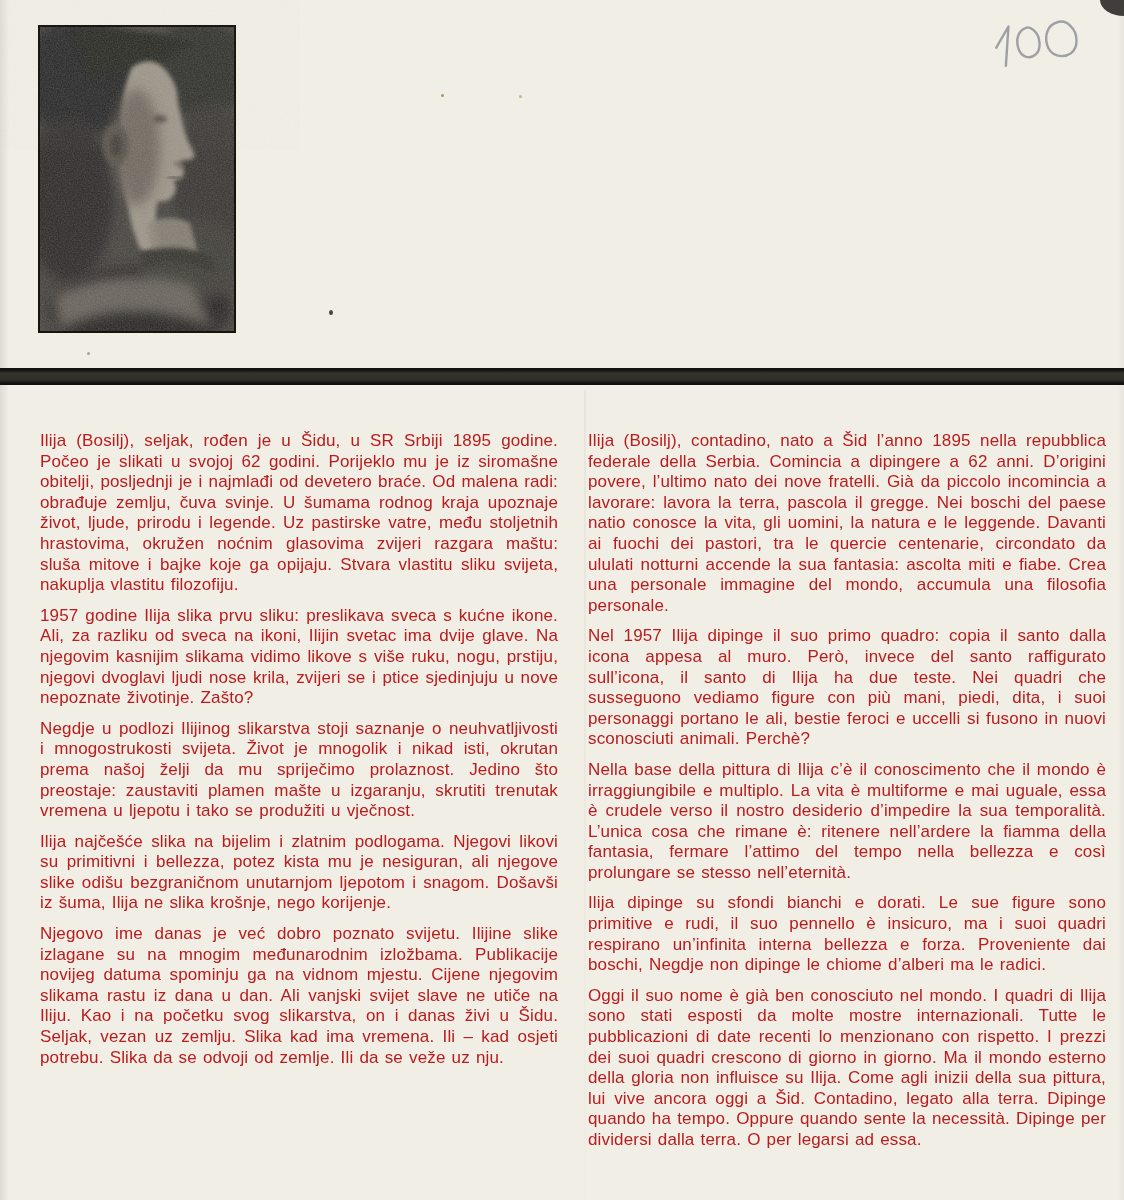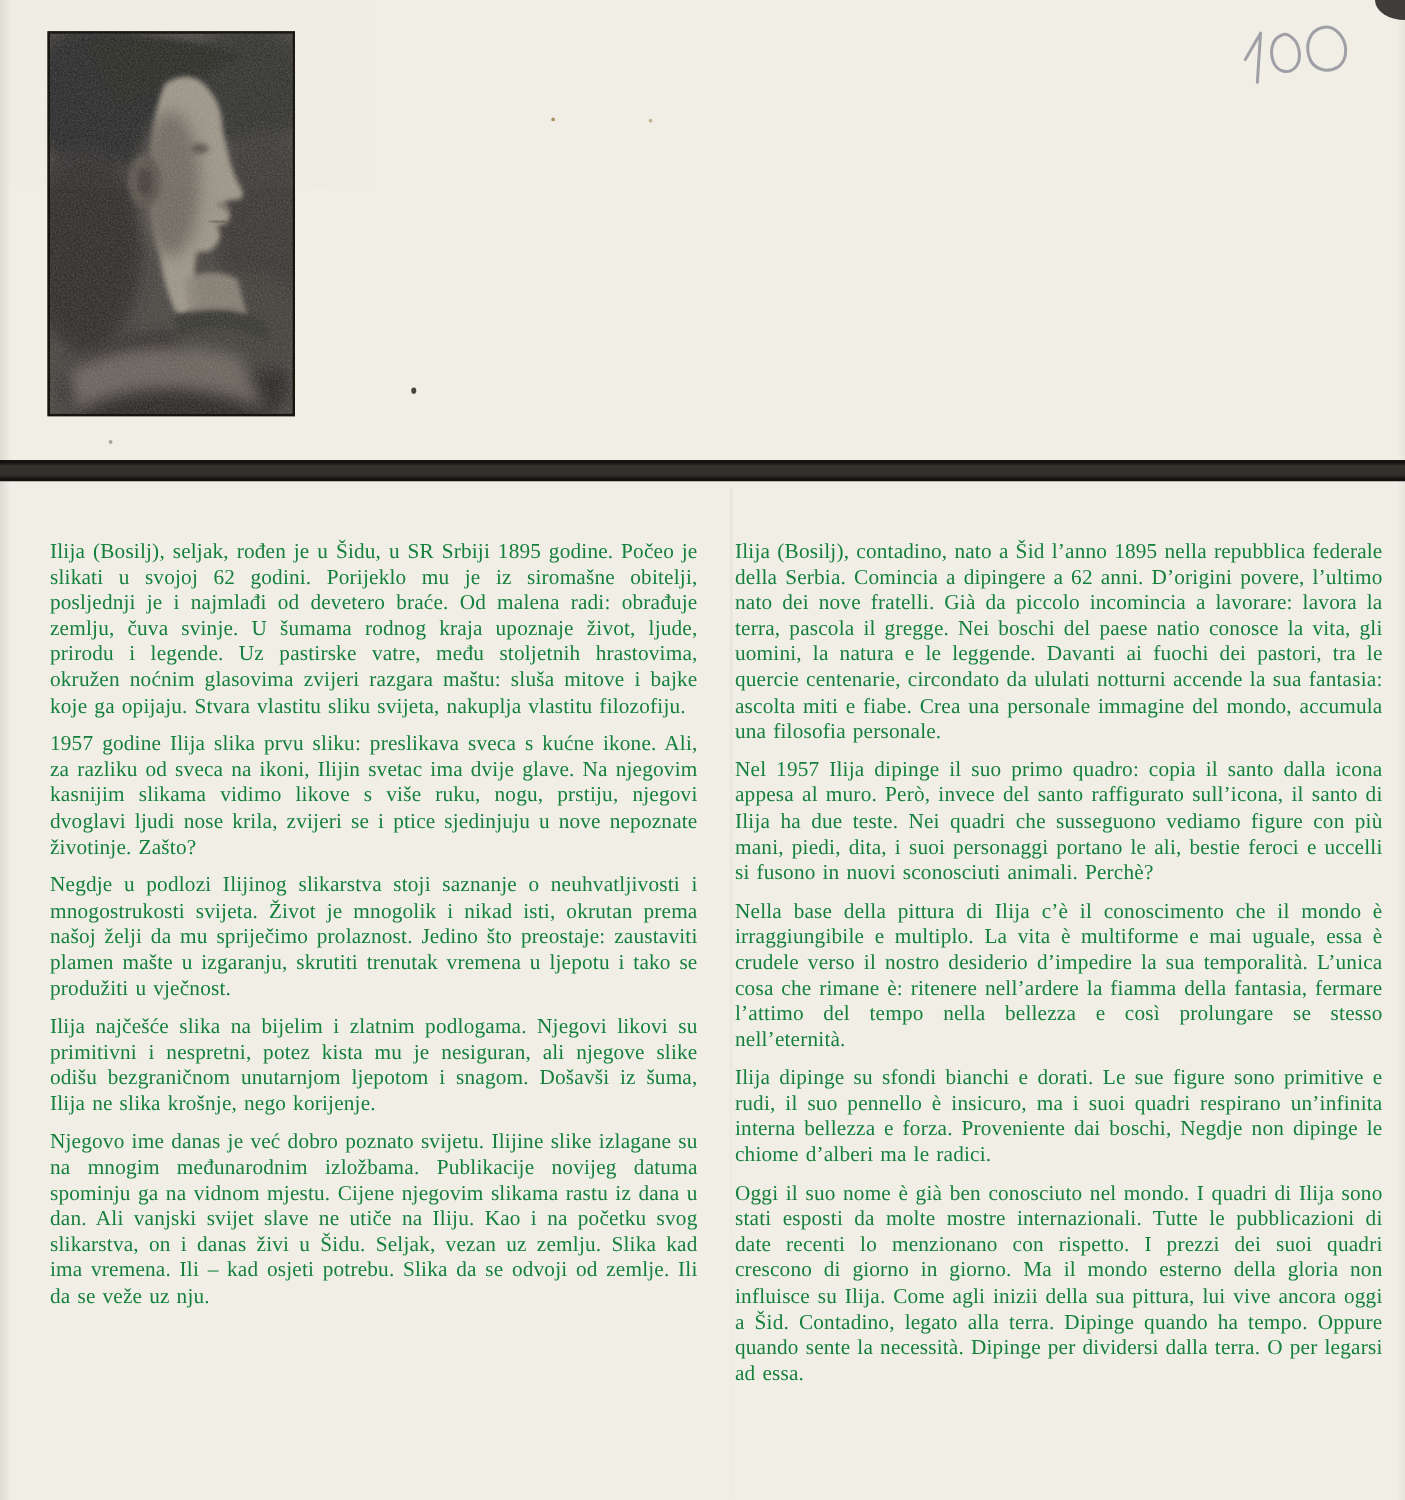--- a/index.html
+++ b/index.html
@@ -33,21 +33,21 @@
 
   .divider-bar{
     position:absolute;left:0;top:368px;width:1124px;height:17px;
     background:linear-gradient(180deg,#14130f 0%,#14130f 12%,#35332e 30%,#302e29 72%,#121110 90%,#121110 100%);
   }
 
   .columns{
     position:absolute;left:40px;top:431px;width:1066px;
     display:flex;gap:30px;
   }
-  .col{width:518px;color:#15803d;font-family:Liberation Serif, serif;}
+  .col{width:518px;color:#b91c1c;}
   .col p{
     margin:0 0 10px 0;
     font-size:17px;line-height:20.6px;
     text-align:justify;text-justify:inter-word;
     letter-spacing:0.15px;word-spacing:1.2px;
   }
   .speck{position:absolute;border-radius:50%;}
   .speck.s1{left:329px;top:310px;width:4px;height:5px;background:#4a4539;}
   .speck.s2{left:441px;top:94px;width:3px;height:3px;background:#9c7c46;opacity:.8;}
   .speck.s3{left:519px;top:95px;width:3px;height:3px;background:#a98f58;opacity:.6;}
@@ -111,21 +111,21 @@
 
   <div class="corner-mark"></div>
 
   <div class="divider-bar"></div>
 
   <div class="columns">
     <div class="col" lang="hr">
       <p>Ilija (Bosilj), seljak, rođen je u Šidu, u SR Srbiji 1895 godine. Počeo je slikati u svojoj 62 godini. Porijeklo mu je iz siromašne obitelji, posljednji je i najmlađi od devetero braće. Od malena radi: obrađuje zemlju, čuva svinje. U šumama rodnog kraja upoznaje život, ljude, prirodu i legende. Uz pastirske vatre, među stoljetnih hrastovima, okružen noćnim glasovima zvijeri razgara maštu: sluša mitove i bajke koje ga opijaju. Stvara vlastitu sliku svijeta, nakuplja vlastitu filozofiju.</p>
       <p>1957 godine Ilija slika prvu sliku: preslikava sveca s kućne ikone. Ali, za razliku od sveca na ikoni, Ilijin svetac ima dvije glave. Na njegovim kasnijim slikama vidimo likove s više ruku, nogu, prstiju, njegovi dvoglavi ljudi nose krila, zvijeri se i ptice sjedinjuju u nove nepoznate životinje. Zašto?</p>
       <p>Negdje u podlozi Ilijinog slikarstva stoji saznanje o neuhvatljivosti i mnogostrukosti svijeta. Život je mnogolik i nikad isti, okrutan prema našoj želji da mu spriječimo prolaznost. Jedino što preostaje: zaustaviti plamen mašte u izgaranju, skrutiti trenutak vremena u ljepotu i tako se produžiti u vječnost.</p>
-      <p>Ilija najčešće slika na bijelim i zlatnim podlogama. Njegovi likovi su primitivni i nespretni, potez kista mu je nesiguran, ali njegove slike odišu bezgraničnom unutarnjom ljepotom i snagom. Došavši iz šuma, Ilija ne slika krošnje, nego korijenje.</p>
+      <p>Ilija najčešće slika na bijelim i zlatnim podlogama. Njegovi likovi su primitivni i bellezza, potez kista mu je nesiguran, ali njegove slike odišu bezgraničnom unutarnjom ljepotom i snagom. Došavši iz šuma, Ilija ne slika krošnje, nego korijenje.</p>
       <p>Njegovo ime danas je već dobro poznato svijetu. Ilijine slike izlagane su na mnogim međunarodnim izložbama. Publikacije novijeg datuma spominju ga na vidnom mjestu. Cijene njegovim slikama rastu iz dana u dan. Ali vanjski svijet slave ne utiče na Iliju. Kao i na početku svog slikarstva, on i danas živi u Šidu. Seljak, vezan uz zemlju. Slika kad ima vremena. Ili – kad osjeti potrebu. Slika da se odvoji od zemlje. Ili da se veže uz nju.</p>
     </div>
     <div class="col" lang="it">
       <p>Ilija (Bosilj), contadino, nato a Šid l’anno 1895 nella repubblica federale della Serbia. Comincia a dipingere a 62 anni. D’origini povere, l’ultimo nato dei nove fratelli. Già da piccolo incomincia a lavorare: lavora la terra, pascola il gregge. Nei boschi del paese natio conosce la vita, gli uomini, la natura e le leggende. Davanti ai fuochi dei pastori, tra le quercie centenarie, circondato da ululati notturni accende la sua fantasia: ascolta miti e fiabe. Crea una personale immagine del mondo, accumula una filosofia personale.</p>
       <p>Nel 1957 Ilija dipinge il suo primo quadro: copia il santo dalla icona appesa al muro. Però, invece del santo raffigurato sull’icona, il santo di Ilija ha due teste. Nei quadri che susseguono vediamo figure con più mani, piedi, dita, i suoi personaggi portano le ali, bestie feroci e uccelli si fusono in nuovi sconosciuti animali. Perchè?</p>
       <p>Nella base della pittura di Ilija c’è il conoscimento che il mondo è irraggiungibile e multiplo. La vita è multiforme e mai uguale, essa è crudele verso il nostro desiderio d’impedire la sua temporalità. L’unica cosa che rimane è: ritenere nell’ardere la fiamma della fantasia, fermare l’attimo del tempo nella bellezza e così prolungare se stesso nell’eternità.</p>
       <p>Ilija dipinge su sfondi bianchi e dorati. Le sue figure sono primitive e rudi, il suo pennello è insicuro, ma i suoi quadri respirano un’infinita interna bellezza e forza. Proveniente dai boschi, Negdje non dipinge le chiome d’alberi ma le radici.</p>
       <p>Oggi il suo nome è già ben conosciuto nel mondo. I quadri di Ilija sono stati esposti da molte mostre internazionali. Tutte le pubblicazioni di date recenti lo menzionano con rispetto. I prezzi dei suoi quadri crescono di giorno in giorno. Ma il mondo esterno della gloria non influisce su Ilija. Come agli inizii della sua pittura, lui vive ancora oggi a Šid. Contadino, legato alla terra. Dipinge quando ha tempo. Oppure quando sente la necessità. Dipinge per dividersi dalla terra. O per legarsi ad essa.</p>
     </div>
   </div>

